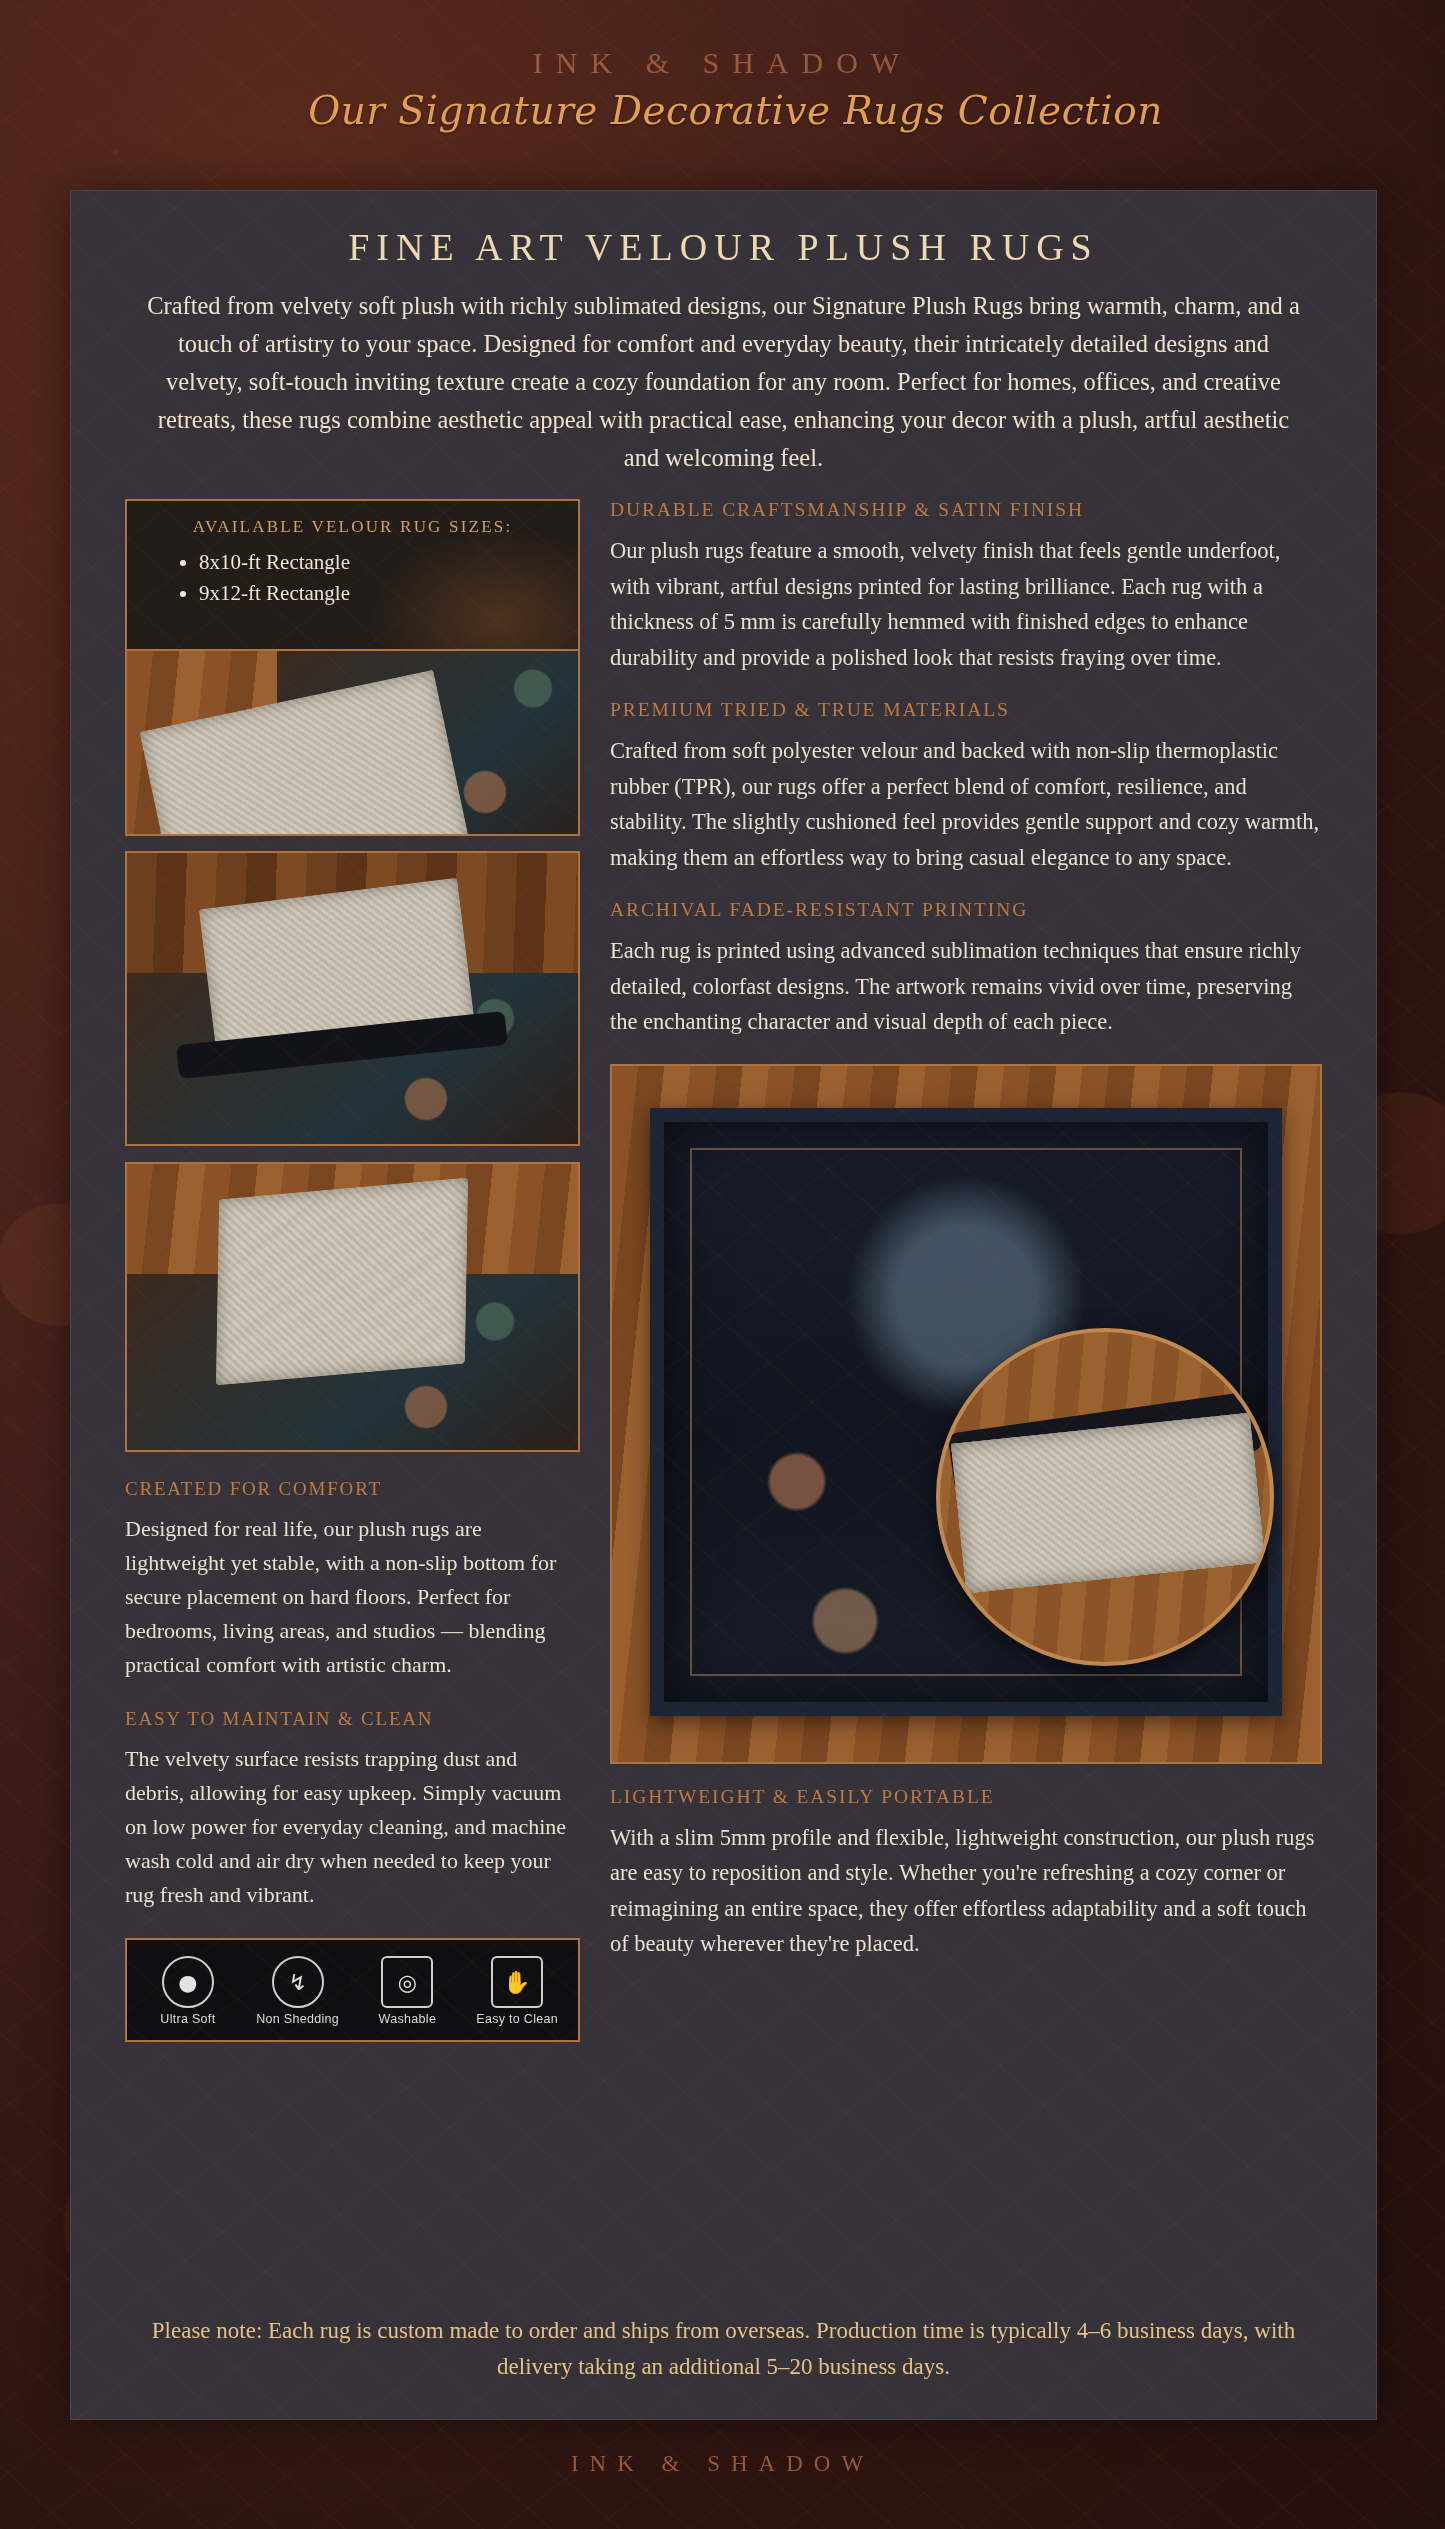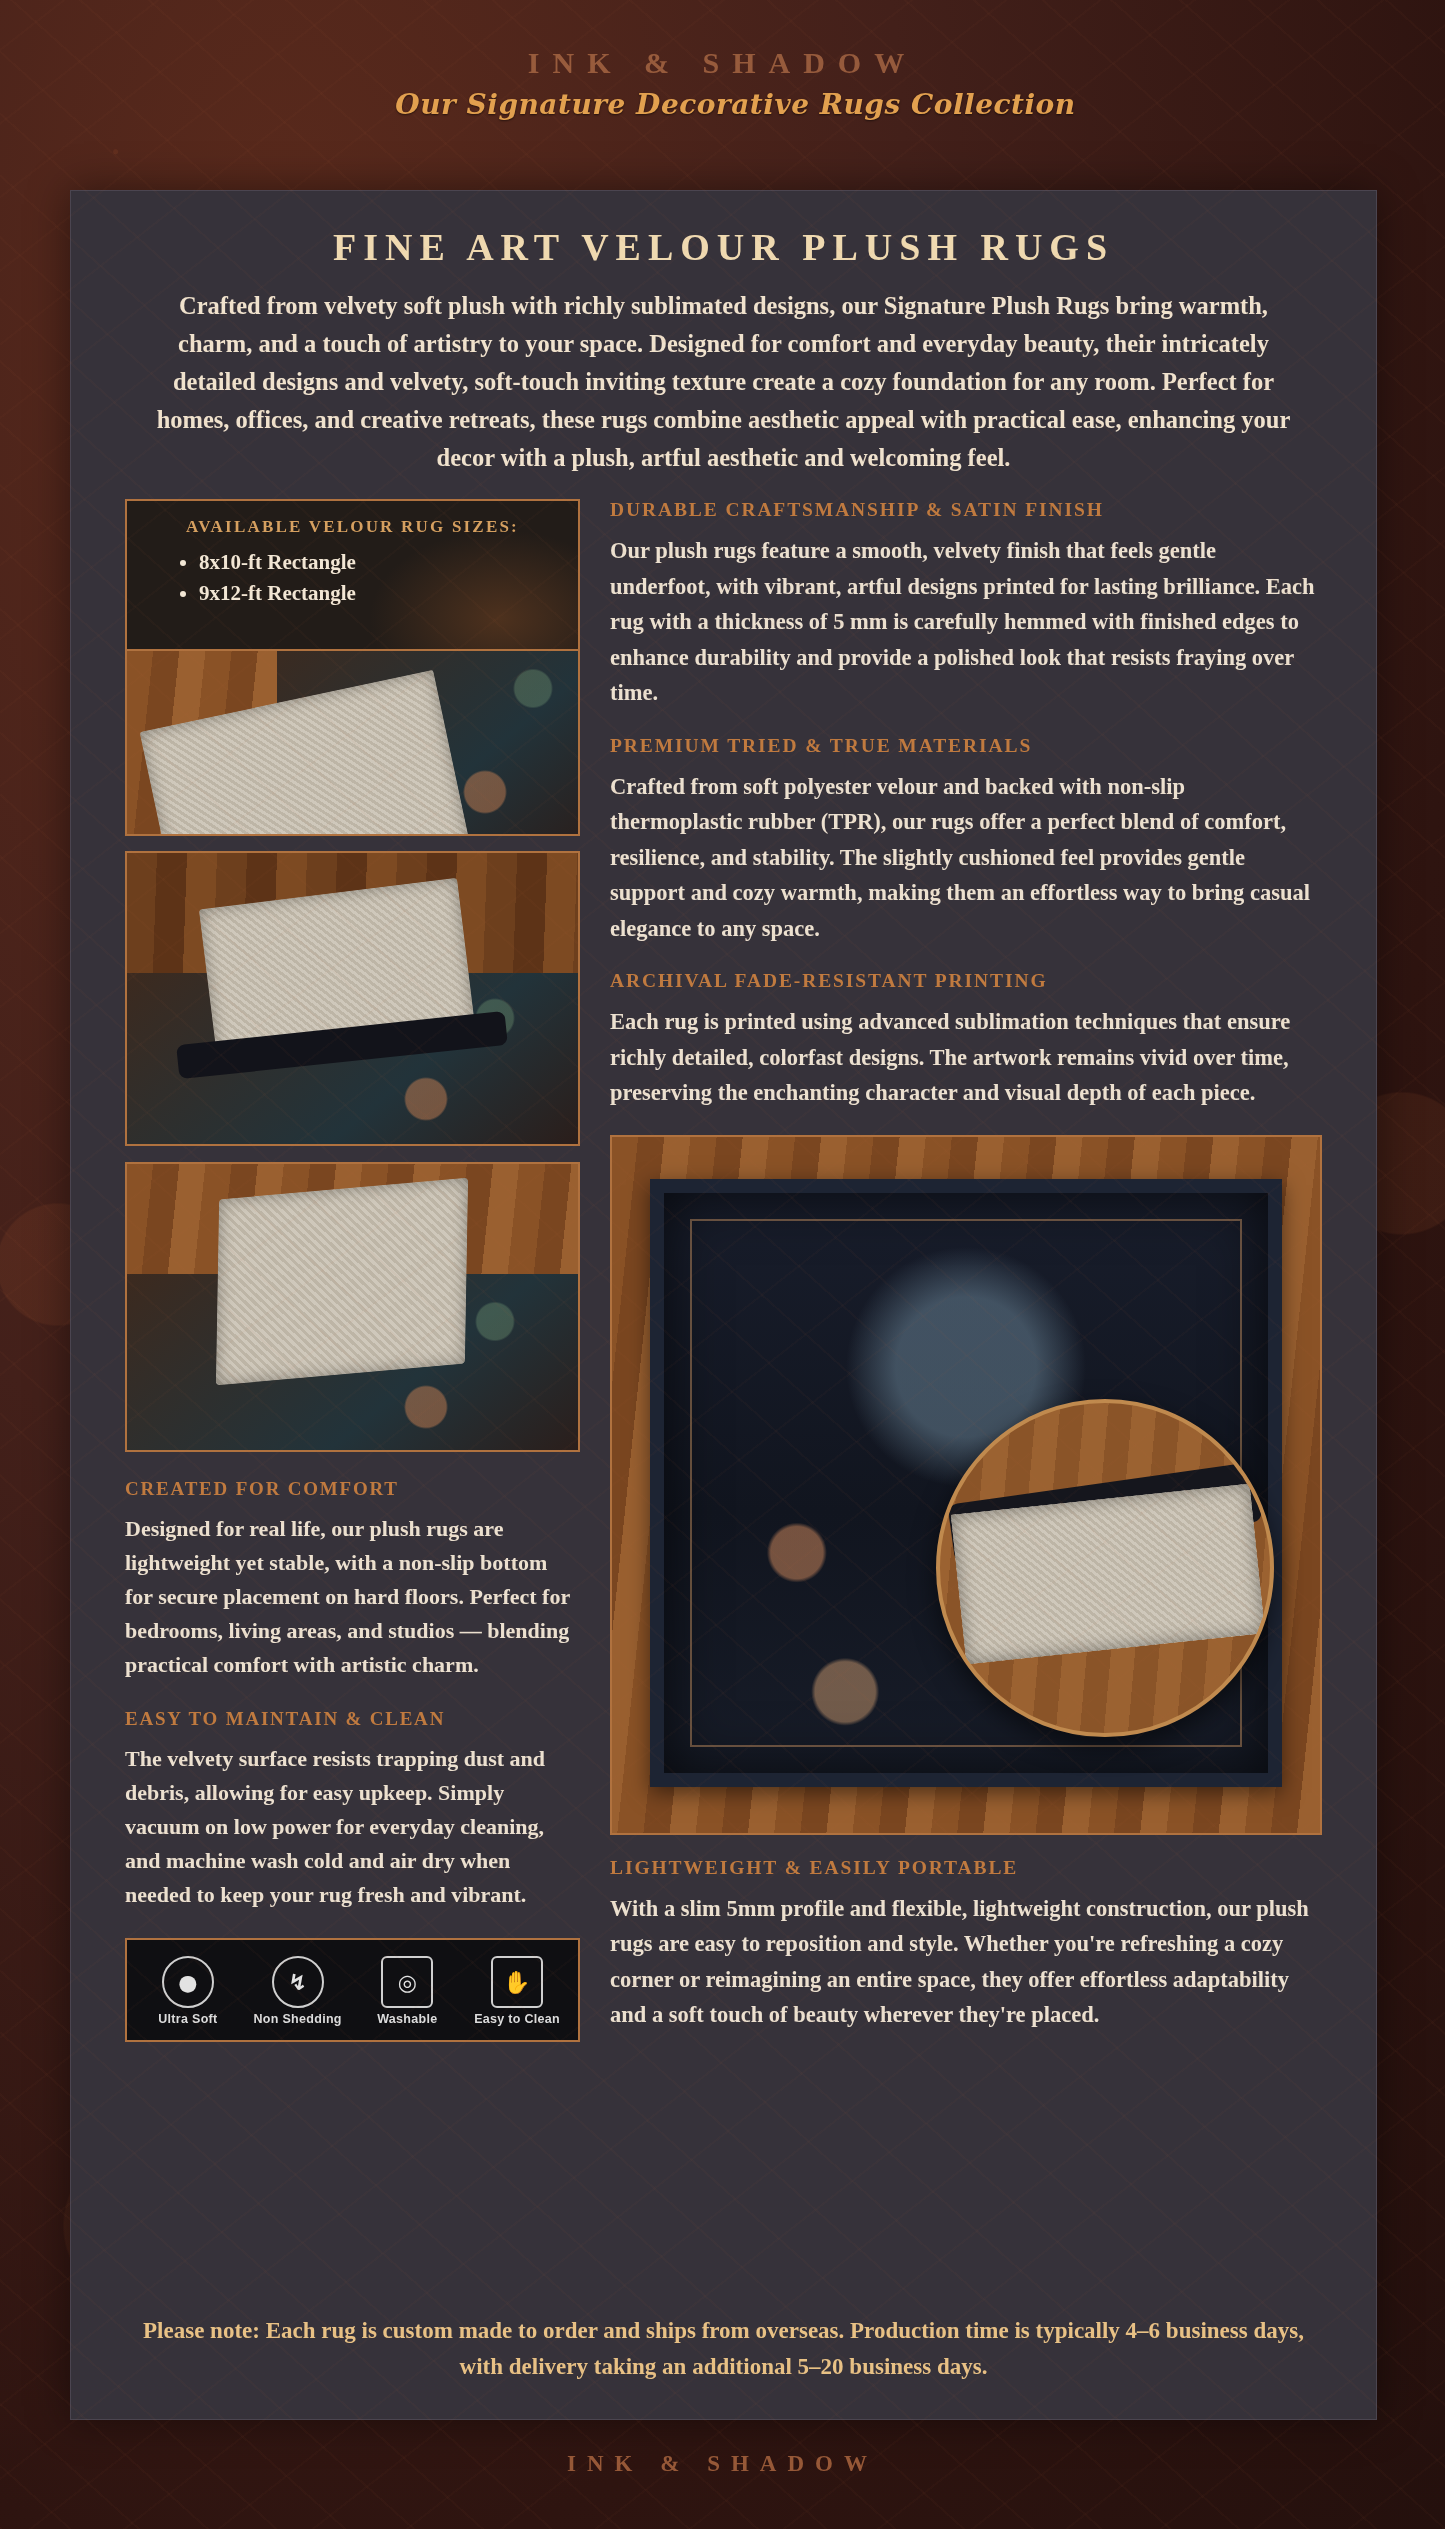--- a/index.html
+++ b/index.html
@@ -15,21 +15,20 @@
     overflow: hidden;
   }
 
   
   .page {
     position: absolute;
     inset: 0;
     background:
       radial-gradient(ellipse at 20% 12%, #5a2a1c 0%, #43201a 38%, #2e1410 72%, #24100d 100%);
     overflow: hidden;
-    font-weight: bold;
   }
   .page::before {
     content: "";
     position: absolute;
     inset: 0;
     background-image:
       radial-gradient(circle at 8% 6%, rgba(160,80,45,0.22) 0 2px, transparent 3px),
       radial-gradient(circle at 92% 10%, rgba(160,80,45,0.18) 0 3px, transparent 4px),
       radial-gradient(circle at 4% 50%, rgba(170,90,50,0.16) 0 60px, transparent 62px),
       radial-gradient(circle at 97% 46%, rgba(170,90,50,0.14) 0 70px, transparent 72px),
@@ -61,21 +60,21 @@
     font-size: 30px;
     letter-spacing: 13px;
     color: #b5714a;
     opacity: .72;
     text-transform: uppercase;
     margin-bottom: 8px;
   }
   .brand-script {
     font-family: "DejaVu Serif", serif;
     font-style: italic;
-    font-size: 28px;
+    font-size: 39px;
     color: #e2a04f;
     letter-spacing: .5px;
     text-shadow: 0 1px 2px rgba(0,0,0,.55);
     padding-left: 26px;
   }
 
   
   .card {
     position: absolute;
     left: 70px;

